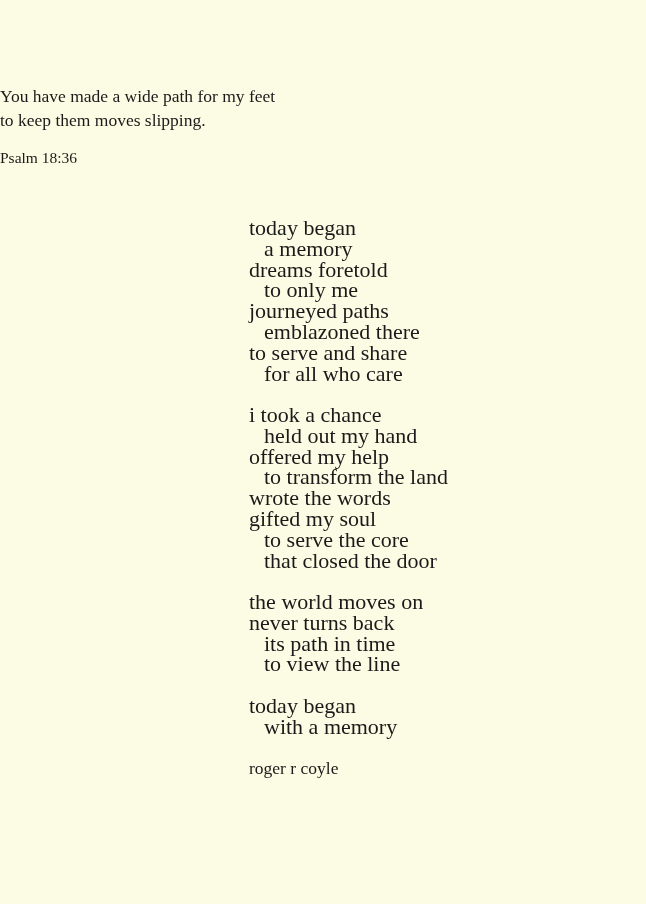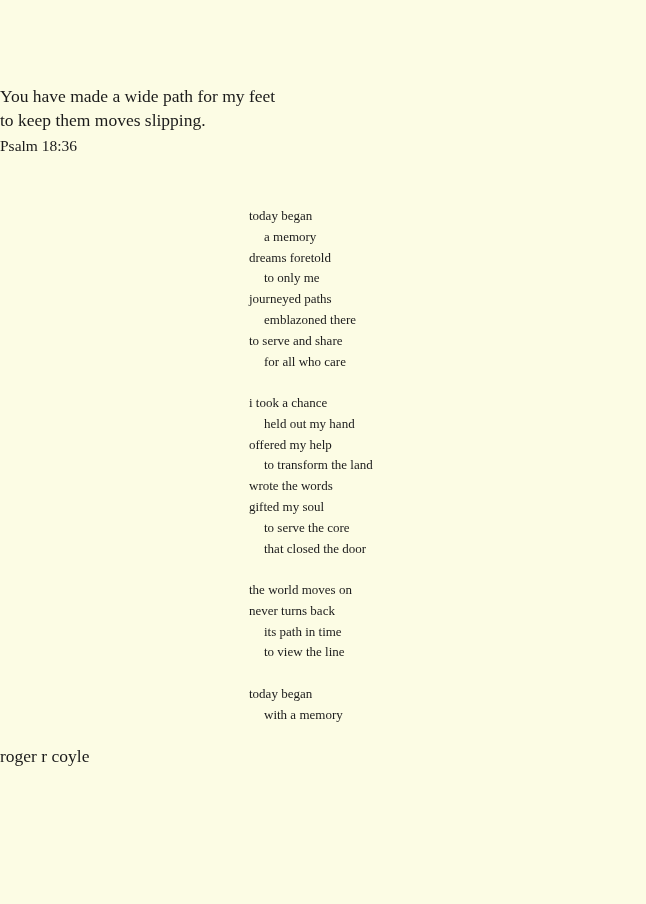--- a/index.html
+++ b/index.html
@@ -25,39 +25,40 @@
     margin-top: 84px;
     font-size: 17.5px;
     line-height: 24px;
   }
   .epigraph .line {
     display: block;
   }
   .epigraph .ref {
     display: block;
     font-size: 15.5px;
-    margin-top: 2px;
+    margin-top: 14px;
   }
   .poem {
     margin-top: 48px;
     padding-left: 249px;
-    font-size: 13px;
+    font-size: 22px;
     line-height: 20.8px;
   }
   .stanza {
     margin-bottom: 20.6px;
   }
   .poem .line {
     display: block;
     white-space: pre;
   }
   .poem .indent {
     padding-left: 15px;
   }
   .signature {
+    padding-left: 249px;
     font-size: 17.5px;
     line-height: 20.8px;
     margin-top: 0;
   }
 </style>
 </head>
 <body>
 
 <div class="page">
 

